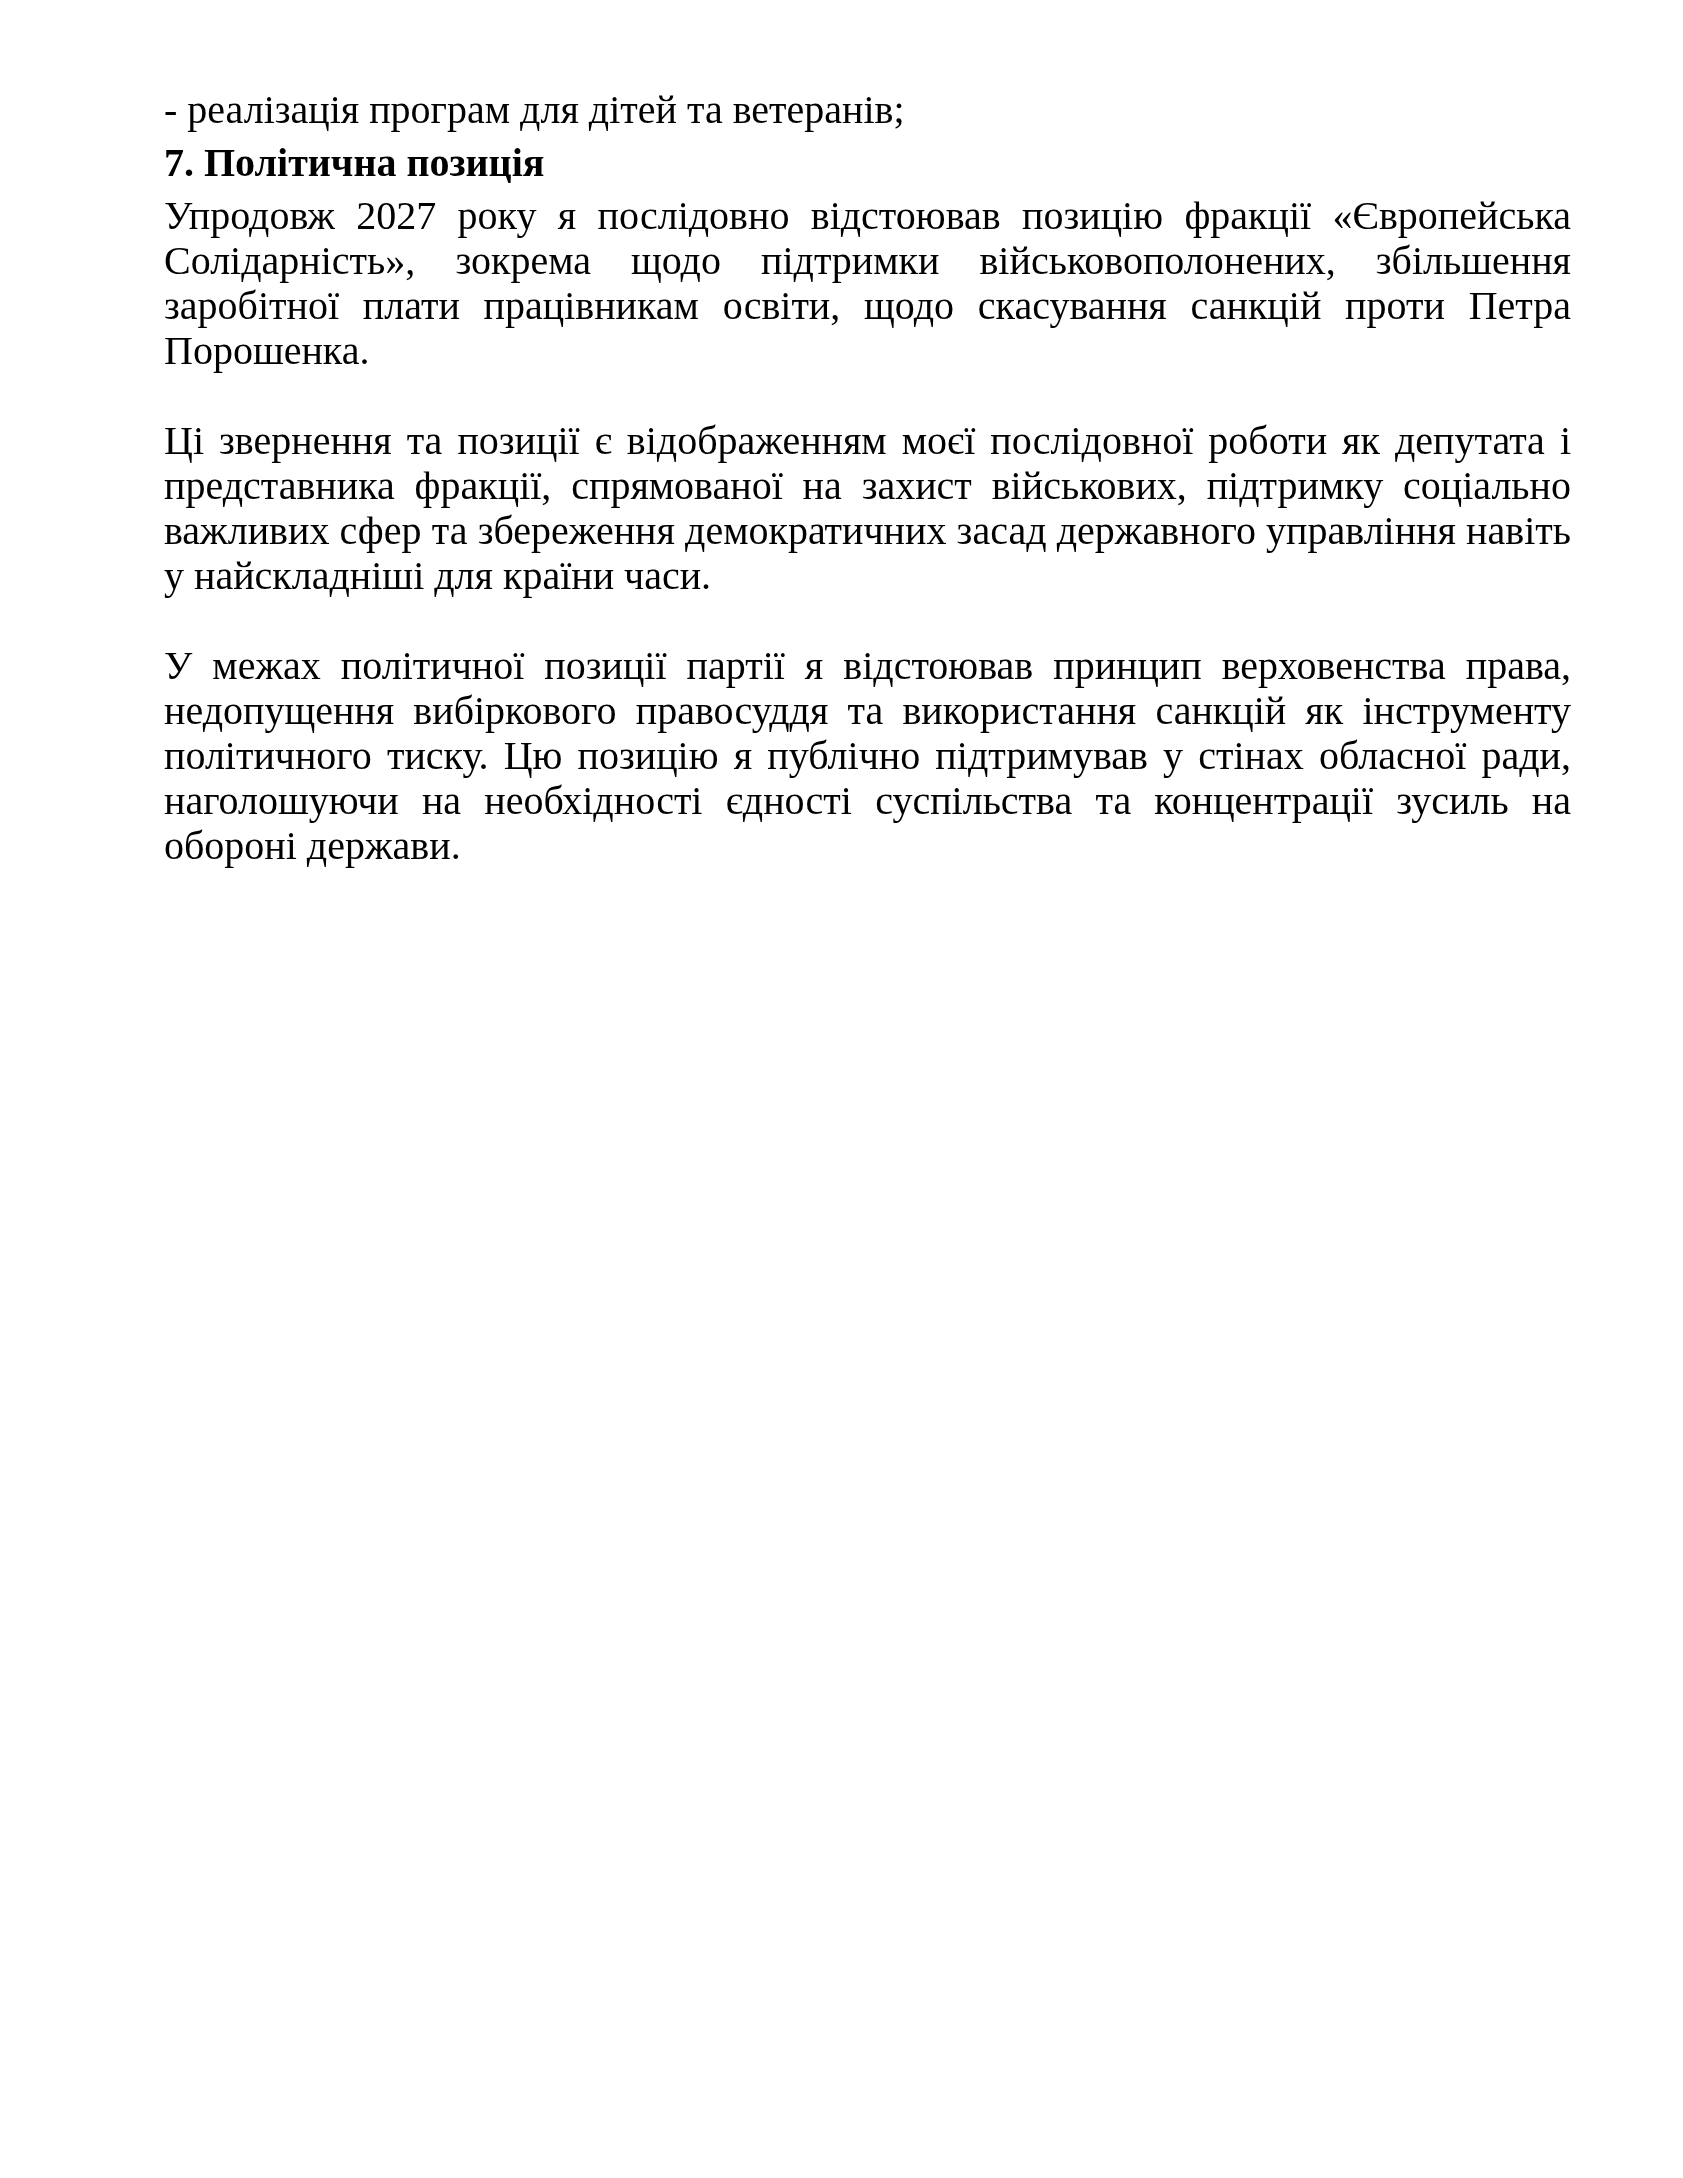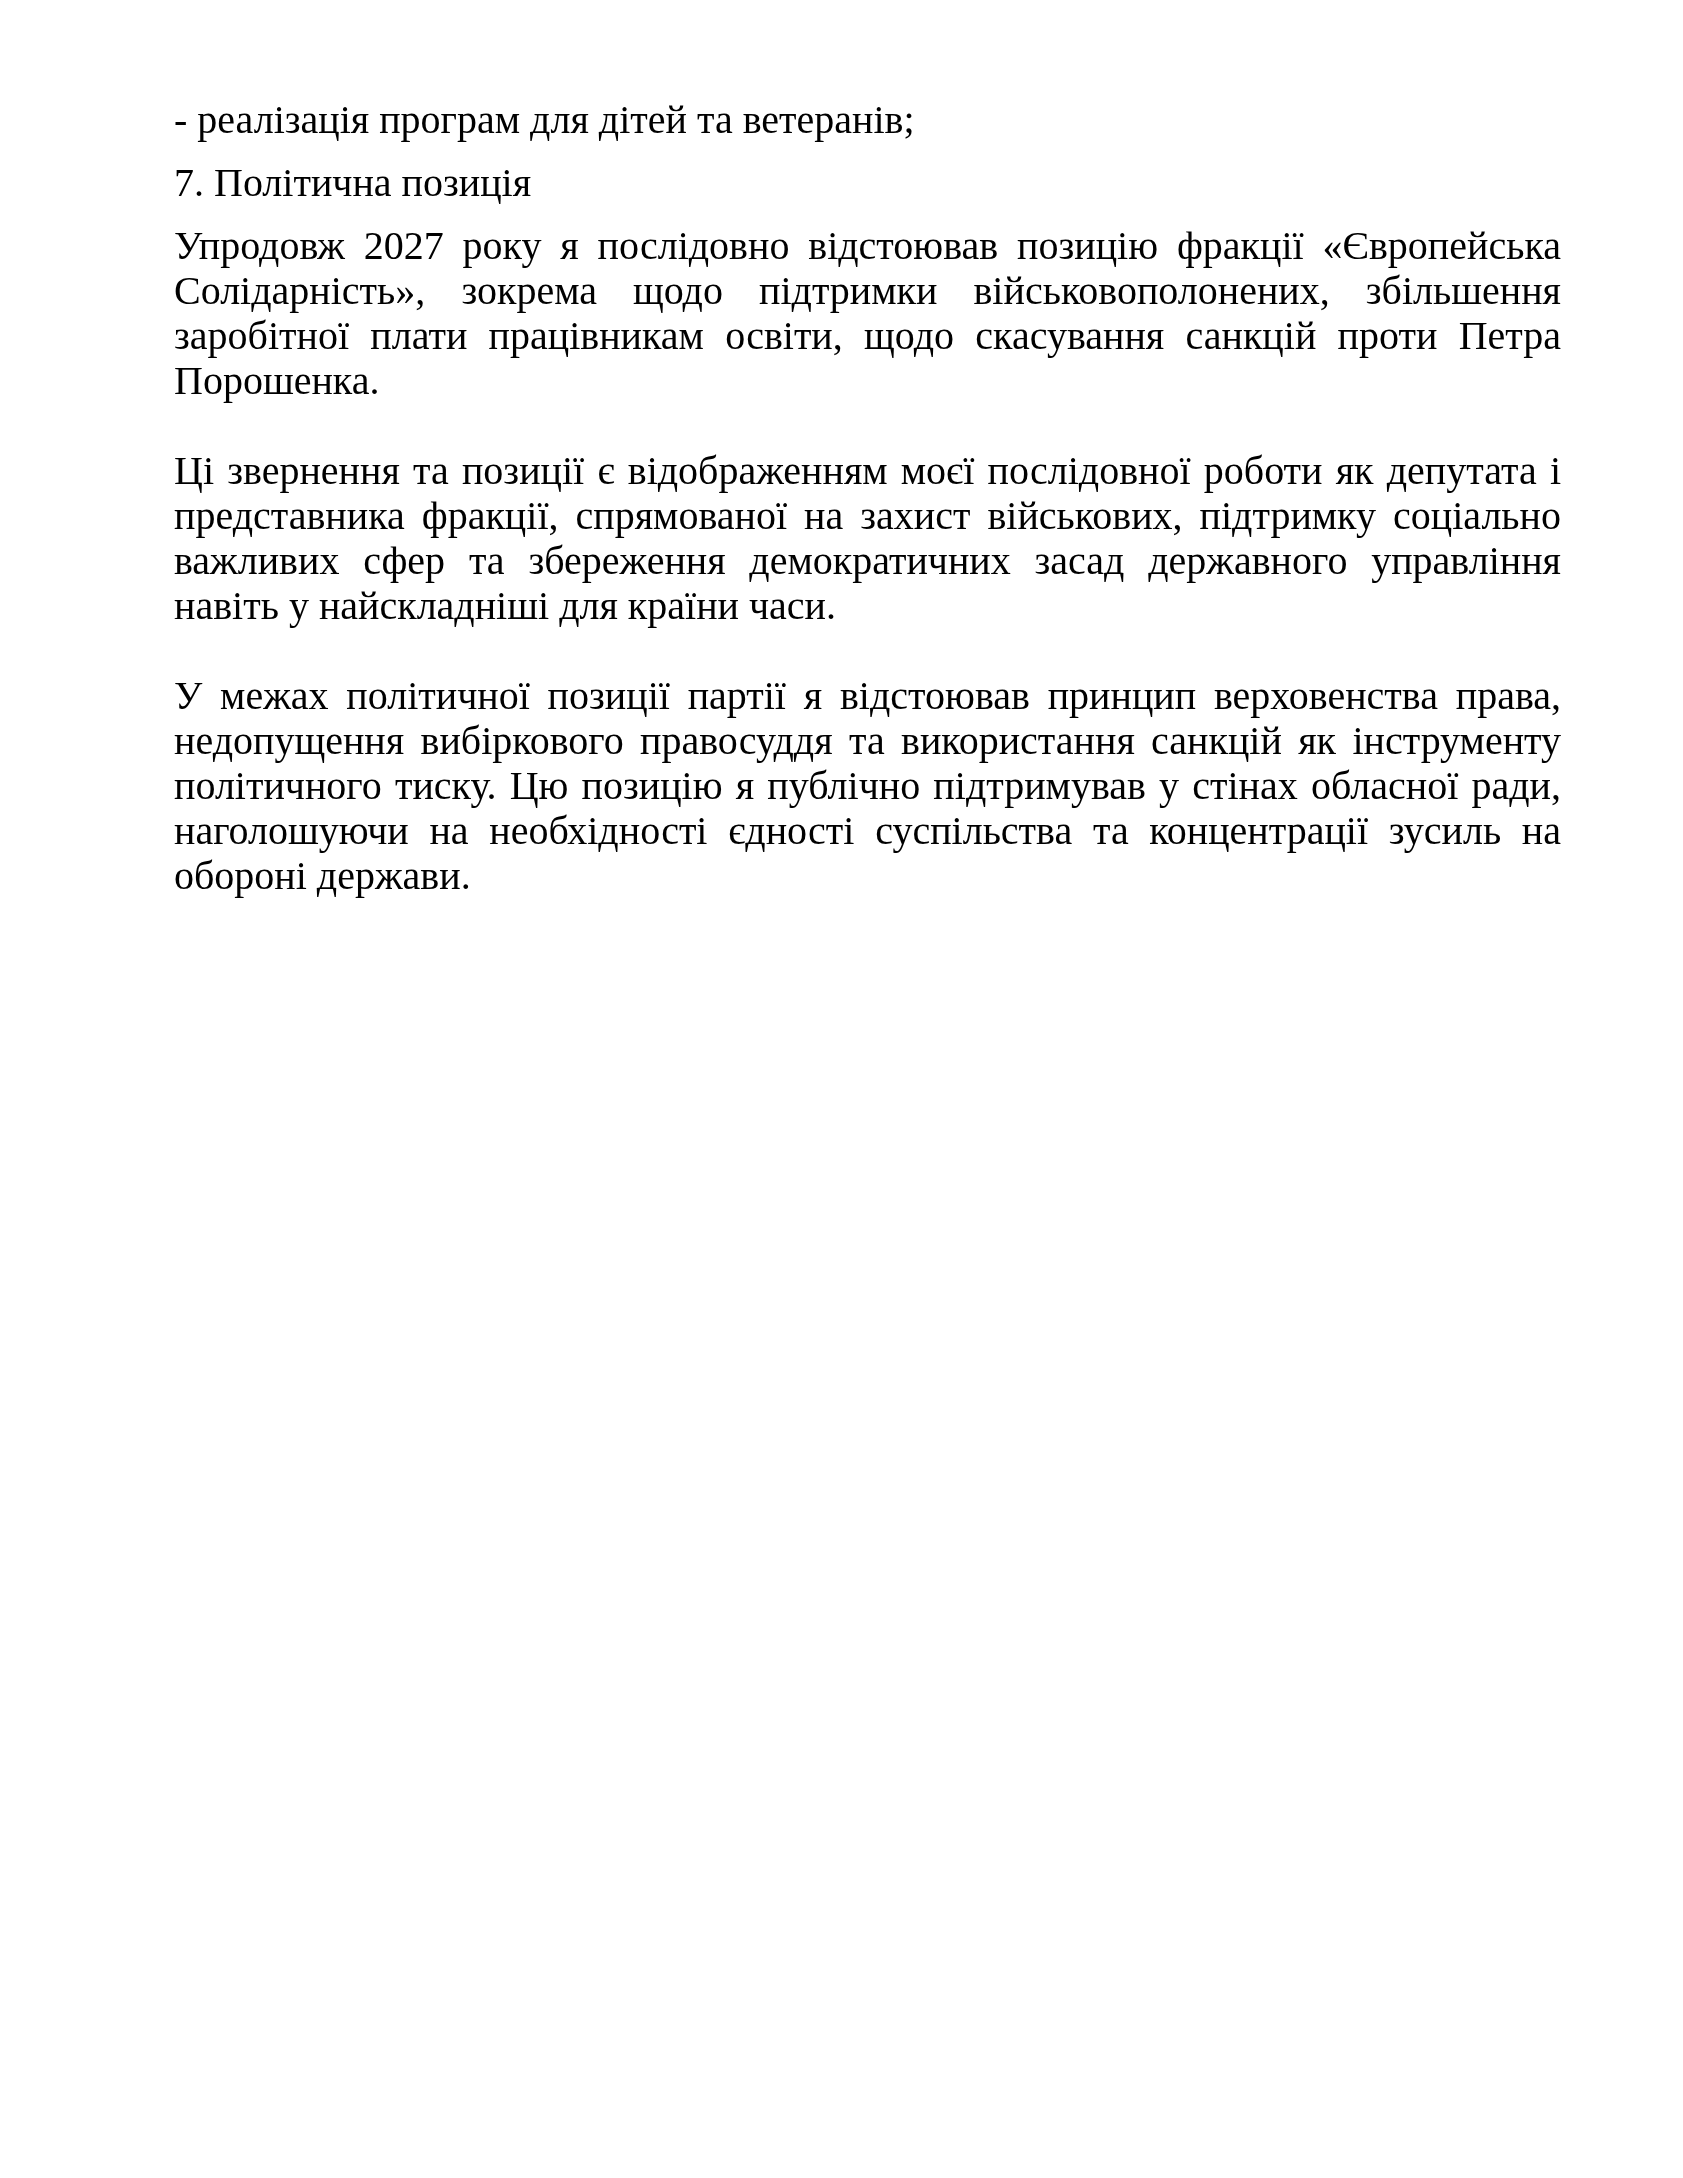--- a/index.html
+++ b/index.html
@@ -14,29 +14,29 @@
     box-sizing: border-box;
     background: #ffffff;
     color: #000000;
     padding: 79px 104px 0 156px;
     font-family: "Liberation Serif", "DejaVu Serif", serif;
     font-size: 40px;
     line-height: 45px;
     overflow: hidden;
   }
   .page p {
-    margin: 18px;
+    margin: 8px;
     padding: 0;
   }
   .bullet-line {
     text-align: left;
   }
   .section-heading {
     margin: 45px 0 0 0;
-    font-weight: normal;
+    font-weight: bold;
     font-size: 40px;
     line-height: 45px;
   }
   .para {
     text-align: justify;
     text-justify: inter-word;
   }
   .para.spaced {
     margin-top: 45px;
   }

